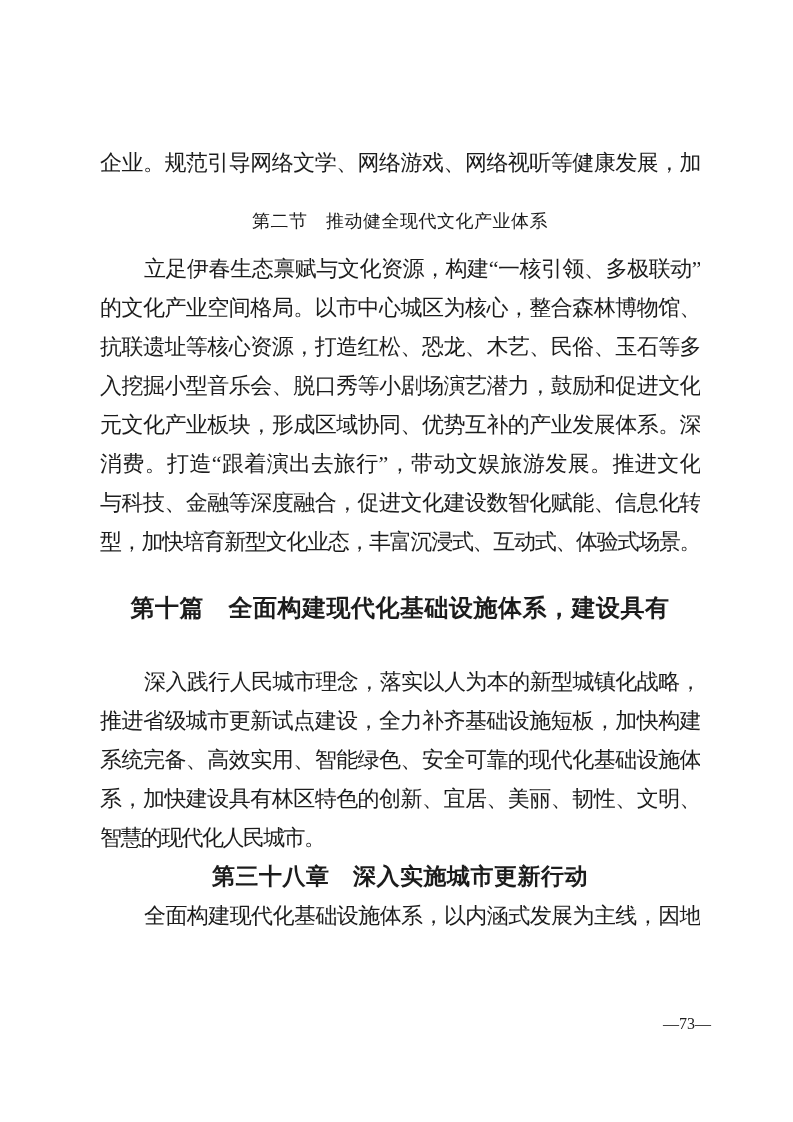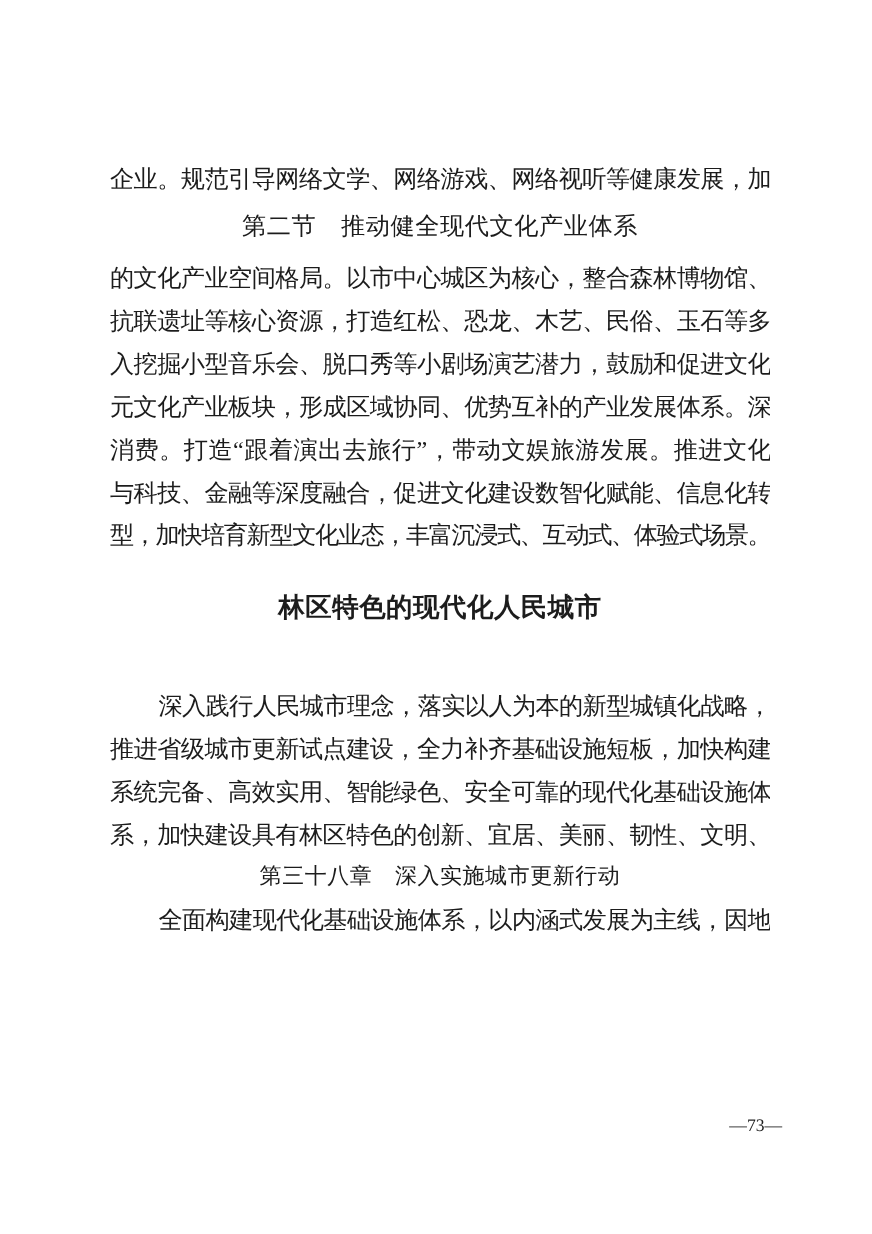--- a/index.html
+++ b/index.html
@@ -34,41 +34,41 @@
     white-space: normal;
   }
   .bline.lastline {
     text-align: left;
     text-align-last: left;
   }
   .bline.indent {
     text-indent: 44px;
   }
   .section-heading {
-    font-size: 22px;
+    font-size: 18px;
     line-height: 39px;
     height: 39px;
-    margin-top: 4px;
+    margin-top: 20px;
     text-align: center;
     letter-spacing: 0.5px;
   }
   .para-culture { margin-top: 8px; }
   .part-heading {
     margin-top: 25px;
     font-family: "Liberation Sans", sans-serif;
     font-weight: bold;
     font-size: 24px;
     line-height: 43px;
     text-align: center;
     letter-spacing: 0.5px;
   }
-  .para-city { margin-top: 48px; font-family: Liberation Serif, serif; }
+  .para-city { margin-top: 33px; font-family: Liberation Serif, serif; }
   .chapter-heading {
-    font-weight: normal;
-    font-size: 20px;
+    font-weight: bold;
+    font-size: 23px;
     line-height: 39px;
     height: 39px;
     text-align: center;
     letter-spacing: 0.5px;
   }
   .page-number {
     position: absolute;
     top: 1012px;
     right: 94px;
     font-size: 16px;
@@ -82,38 +82,40 @@
 <div class="page">
   <div class="content">
 
     <div>
       <div class="bline">企业。规范引导网络文学、网络游戏、网络视听等健康发展，加</div>
     </div>
 
     <div class="section-heading">第二节　推动健全现代文化产业体系</div>
 
     <div class="para-culture">
+      <div class="bline indent">立足伊春生态禀赋与文化资源，构建“一核引领、多极联动”</div>
       <div class="bline">的文化产业空间格局。以市中心城区为核心，整合森林博物馆、</div>
       <div class="bline">抗联遗址等核心资源，打造红松、恐龙、木艺、民俗、玉石等多</div>
       <div class="bline">入挖掘小型音乐会、脱口秀等小剧场演艺潜力，鼓励和促进文化</div>
       <div class="bline">元文化产业板块，形成区域协同、优势互补的产业发展体系。深</div>
       <div class="bline">消费。打造“跟着演出去旅行”，带动文娱旅游发展。推进文化</div>
       <div class="bline">与科技、金融等深度融合，促进文化建设数智化赋能、信息化转</div>
       <div class="bline">型，加快培育新型文化业态，丰富沉浸式、互动式、体验式场景。</div>
     </div>
 
     <div class="part-heading">
-      <div>林区特色的现代化人民城市</div>
+      <div>第十篇　全面构建现代化基础设施体系，建设具有</div>
     </div>
 
     <div class="para-city">
       <div class="bline indent">深入践行人民城市理念，落实以人为本的新型城镇化战略，</div>
       <div class="bline">推进省级城市更新试点建设，全力补齐基础设施短板，加快构建</div>
       <div class="bline">系统完备、高效实用、智能绿色、安全可靠的现代化基础设施体</div>
       <div class="bline">系，加快建设具有林区特色的创新、宜居、美丽、韧性、文明、</div>
+      <div class="bline lastline">智慧的现代化人民城市。</div>
     </div>
 
     <div class="chapter-heading">第三十八章　深入实施城市更新行动</div>
 
     <div>
       <div class="bline indent">全面构建现代化基础设施体系，以内涵式发展为主线，因地</div>
     </div>
 
   </div>
 

